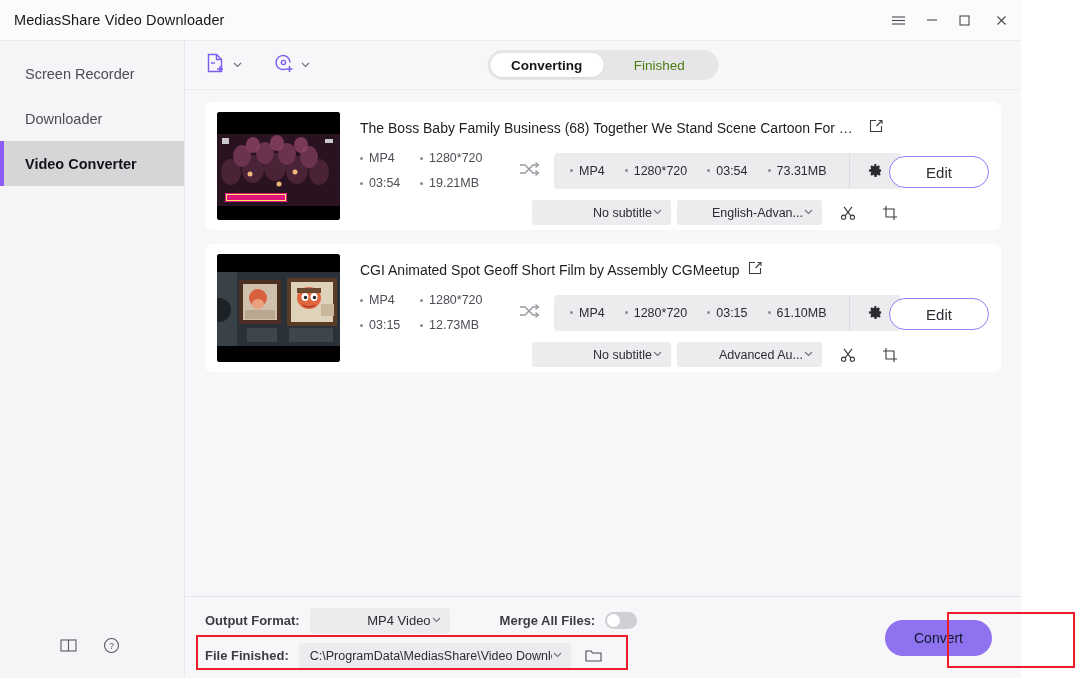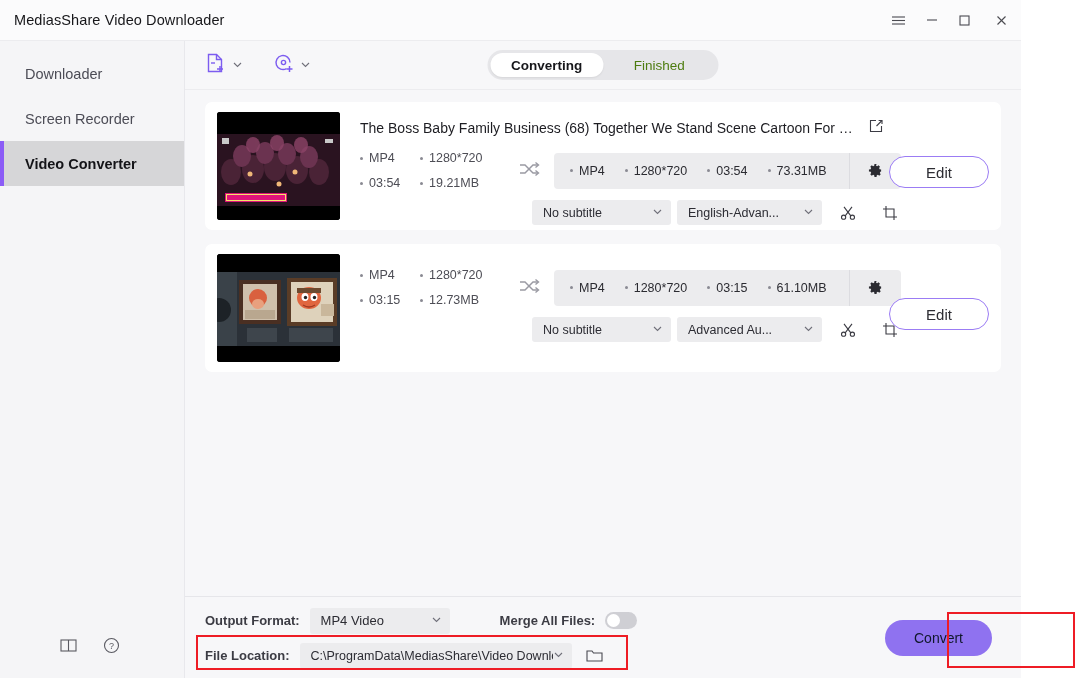--- a/index.html
+++ b/index.html
@@ -6,21 +6,21 @@
   html, body {
     width: 1082px; height: 678px;
     font-family: "Liberation Sans", sans-serif;
     background: #ffffff;
     overflow: hidden;
   }
   .app {
     position: relative;
     width: 1021px; height: 678px;
     background: #f7f7f9;
-    display: flex; flex-direction: column;
+    display: flex; flex-direction: column; text-align: right;
   }
 
   
   .titlebar {
     height: 41px; flex: 0 0 41px;
     background: #fbfbfc;
     display: flex; align-items: center;
     border-bottom: 1px solid #ececef;
   }
   .title-text {
@@ -306,24 +306,24 @@
           </svg>
       </div>
     </div>
   </div>
 
   <div class="body">
 
     <div class="sidebar">
       <div class="nav">
         <div class="nav-item">
+          <span>Screen Recorder</span>
+        </div>
+        <div class="nav-item">
           <span>Downloader</span>
-        </div>
-        <div class="nav-item">
-          <span>Screen Recorder</span>
         </div>
         <div class="nav-item active">
           <span>Video Converter</span>
         </div>
       </div>
       <div class="sidebar-footer">
         <span>
           <svg width="17" height="15" viewBox="0 0 17 15">
               <g fill="none" stroke="currentColor" stroke-width="1.1">
                 <rect x="1" y="2" width="15" height="11"></rect>
@@ -552,20 +552,32 @@
               <circle cx="88.5" cy="43.5" r="1.7" fill="#222"></circle>
               <circle cx="97.5" cy="43.5" r="1.7" fill="#222"></circle>
               <path d="M86 51 q6 4 12 0" fill="none" stroke="#a03a22" stroke-width="1.4"></path>
               <rect x="80" y="34" width="24" height="5" fill="#6d4a2f"></rect>
               <rect x="104" y="50" width="13" height="12" fill="#c9b79b"></rect>
               <rect x="30" y="74" width="30" height="14" fill="#3e454c"></rect>
               <rect x="72" y="74" width="44" height="14" fill="#3e454c"></rect>
             </svg>
           </div>
           <div class="card-body">
+            <div class="card-title-row">
+              <div class="card-title">CGI Animated Spot Geoff Short Film by Assembly  CGMeetup</div>
+              <span>
+                <svg width="15" height="15" viewBox="0 0 15 15">
+                    <g fill="none" stroke="#3c3c44" stroke-width="1.1">
+                      <path d="M12.5 8v5.5h-11V2.5H7"></path>
+                      <path d="M7.5 8 13 2.5"></path>
+                      <path d="M9.6 2.5H13v3.4"></path>
+                    </g>
+                  </svg>
+              </span>
+            </div>
 
             <div class="specs-row">
               <div class="src-specs">
                 <div class="dot-item">
                     <span class="dot"></span>
                     <span>MP4</span>
                   </div>
                 <div class="dot-item">
                     <span class="dot"></span>
                     <span>1280*720</span>
@@ -666,21 +678,21 @@
             <span class="chev">
               <svg width="11" height="11" viewBox="0 0 11 11">
                   <path d="M2 4 L5.5 7.5 L9 4" fill="none" stroke="currentColor" stroke-width="1.1"></path>
                 </svg>
             </span>
           </div>
           <span class="lbl merge-lbl">Merge All Files:</span>
           <div class="toggle"></div>
         </div>
         <div class="row2">
-          <span class="lbl">File Location:</span>
+          <span class="lbl">File Finished:</span>
           <div class="loc-select">
             <span class="sel-label">C:\ProgramData\MediasShare\Video Downloa</span>
             <span class="chev">
               <svg width="11" height="11" viewBox="0 0 11 11">
                   <path d="M2 4 L5.5 7.5 L9 4" fill="none" stroke="currentColor" stroke-width="1.1"></path>
                 </svg>
             </span>
           </div>
           <span class="folder-btn">
             <svg width="17" height="15" viewBox="0 0 17 15">

